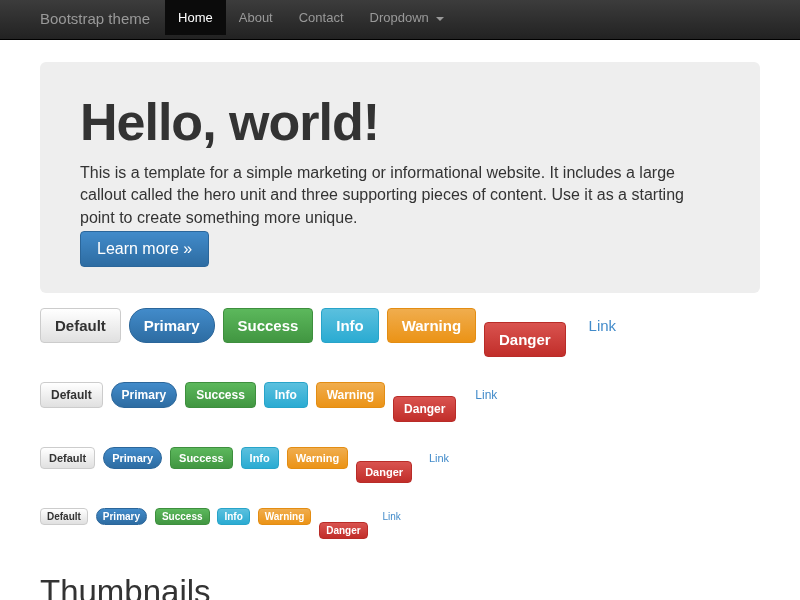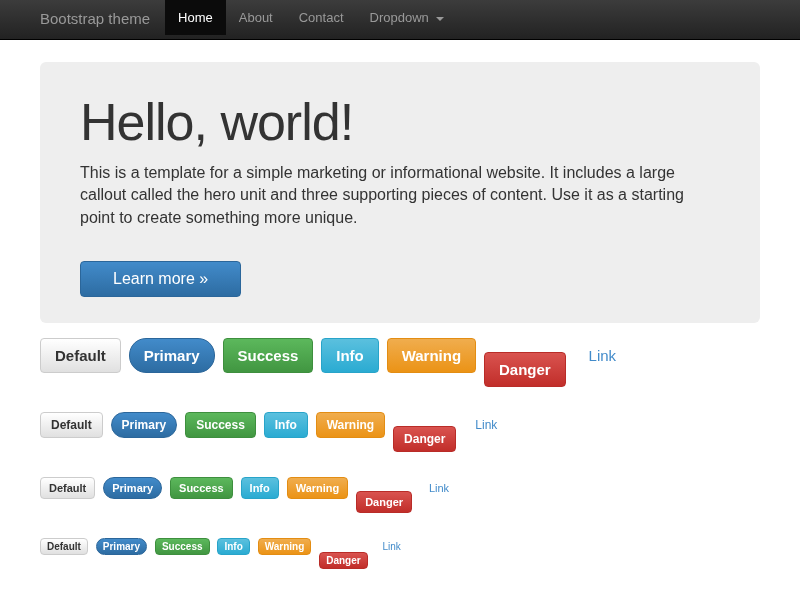--- a/index.html
+++ b/index.html
@@ -6,24 +6,24 @@
   body { font-family: "Helvetica Neue", Helvetica, Arial, sans-serif; font-size: 14px; color: #333; background: #fff; }
   .navbar { background: linear-gradient(to bottom,#3c3c3c,#222); border-bottom:1px solid #000; min-height:40px; }
   .container { width: 720px; margin: 0 auto; }
   .navbar .container { display:flex; }
   .brand { color:#999; font-size:15px; padding:10px 15px 10px 0; display:inline-block; }
   .nav { list-style:none; display:flex; }
   .nav li a { display:block; padding:10px 13px; color:#999; text-decoration:none; font-size:13px; cursor:pointer; }
   .nav li.active a { color:#fff; background:#0b0b0b; }
   .caret { display:inline-block; width:0; height:0; margin-left:4px; vertical-align:middle; border-top:4px solid #999; border-right:4px solid transparent; border-left:4px solid transparent; }
   .jumbotron { background:#eee; padding:30px 40px 26px 40px; margin-top:22px; border-radius:6px; }
-  .jumbotron h1 { font-size:52px; font-weight:400; margin-bottom:10px; letter-spacing:-1px; }
-  .jumbotron p { font-size:16px; line-height:1.4; color:#333; margin-bottom:32px; }
+  .jumbotron h1 { font-size:52px; font-weight:700; margin-bottom:10px; letter-spacing:-1px; }
+  .jumbotron p { font-size:16px; line-height:1.4; color:#333; margin-bottom:2px; }
   .btn { display:inline-block; border:1px solid transparent; border-radius:4px; cursor:pointer; text-align:center; white-space:nowrap; vertical-align:middle; font-weight:400; }
-  .btn-primary-lg { color:#fff; background:linear-gradient(to bottom,#428bca,#2d6ca2); border-color:#2b669a; font-size:16px; padding:8px 32px; }
+  .btn-primary-lg { color:#fff; background:linear-gradient(to bottom,#428bca,#2d6ca2); border-color:#2b669a; font-size:16px; padding:8px 16px; }
   .page-header { border-bottom:1px solid #eee; padding-bottom:8px; margin:34px 0 16px 0; }
   .page-header h1 { font-size:33px; font-weight:500; }
   .btn-row { margin-bottom:10px; }
   .btn-row .btn { margin-right:4px; }
   .btn-lg { font-size:15px; padding:8px 14px; font-weight:700; }
   .btn-md { font-size:12px; padding:5px 10px; font-weight:700; }
   .btn-sm { font-size:11px; padding:4px 8px; font-weight:700; }
   .btn-xs { font-size:10px; padding:2px 6px; font-weight:700; }
   .btn-default { color:#333; background:linear-gradient(to bottom,#fff,#e0e0e0); border-color:#ccc; }
   .btn-primary { color:#fff; background:linear-gradient(to bottom,#428bca,#2d6ca2); border-color:#2b669a;border-radius:17px; }

